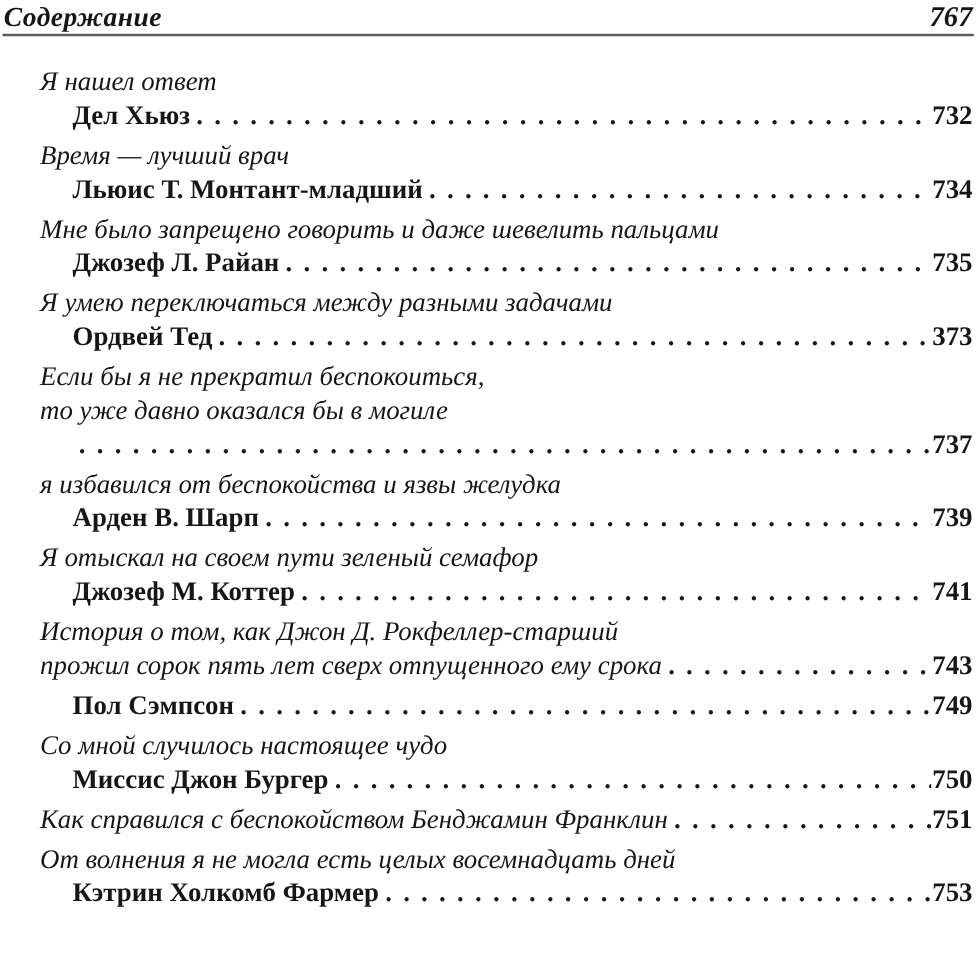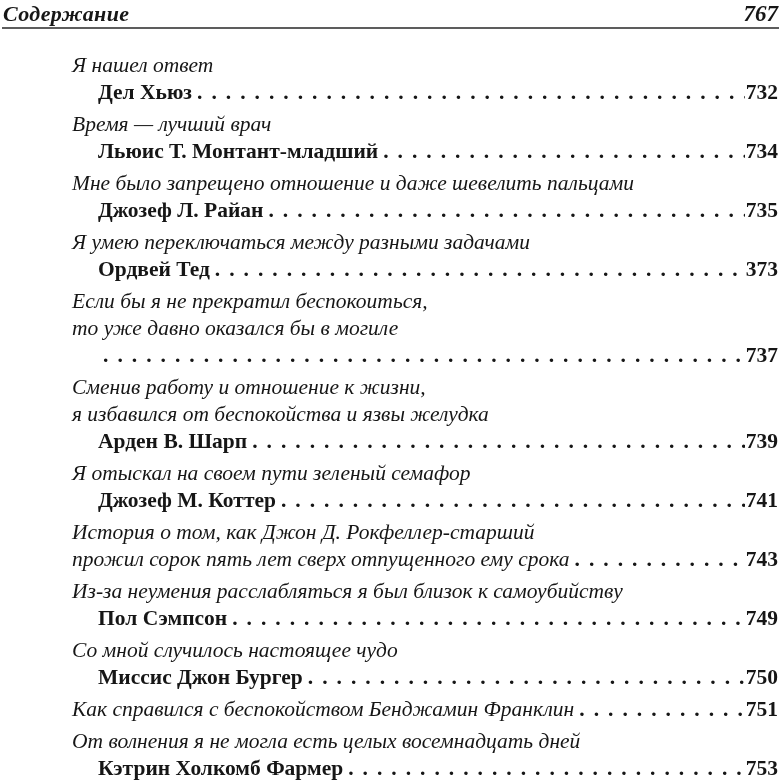--- a/index.html
+++ b/index.html
@@ -10,21 +10,21 @@
     font-family: "Liberation Serif", serif;
     overflow: hidden;
   }
   .page { width: 781px; height: 783px; padding: 2px 2px 0 2px; }
 
   .hdr { display: flex; justify-content: space-between; align-items: baseline; padding: 0 1px; }
   .hdr-title { font-style: italic; font-weight: 700; font-size: 22px; line-height: 23px; letter-spacing: 0.4px; }
   .hdr-num   { font-style: italic; font-weight: 700; font-size: 23px; line-height: 23px; margin-left: 39px; }
   .rule { border-top: 2px solid #5d5d5d; margin-top: 2px; }
 
-  .toc { margin: 23px 0 0 70px; padding-right: 1px; }
+  .toc { margin: 23px 0 0 30px; padding-right: 1px; }
   .entry { margin-bottom: 5px; }
   .line { font-size: 21.5px; line-height: 27px; }
   .row { display: flex; align-items: baseline; }
   .line .text { white-space: nowrap; }
   .line.title .text { font-style: italic; font-weight: 400; }
   .line.author { padding-left: 26px; align-items: center; }
   .line.author .text { font-weight: 700; }
   .leader {
     flex: 1 1 auto; overflow: hidden; white-space: nowrap;
     font-style: normal; font-weight: 700;
@@ -52,21 +52,21 @@
       </div>
       <div class="entry">
         <div class="line title"><span class="text">Время — лучший врач</span></div>
         <div class="line author row">
           <span class="text">Льюис Т. Монтант-младший</span>
           <span class="leader">........................................................................................................................</span>
           <span class="pagenum">734</span>
         </div>
       </div>
       <div class="entry">
-        <div class="line title"><span class="text">Мне было запрещено отношение и даже шевелить пальцами</span></div>
+        <div class="line title"><span class="text">Мне было запрещено говорить и даже шевелить пальцами</span></div>
         <div class="line author row">
           <span class="text">Джозеф Л. Райан</span>
           <span class="leader">........................................................................................................................</span>
           <span class="pagenum">735</span>
         </div>
       </div>
       <div class="entry">
         <div class="line title"><span class="text">Я умею переключаться между разными задачами</span></div>
         <div class="line author row">
           <span class="text">Ордвей Тед</span>
@@ -76,21 +76,20 @@
       </div>
       <div class="entry">
         <div class="line title"><span class="text">Если бы я не прекратил беспокоиться,</span></div>
         <div class="line title"><span class="text">то уже давно оказался бы в могиле</span></div>
         <div class="line author row">
           <span class="leader">........................................................................................................................</span>
           <span class="pagenum">737</span>
         </div>
       </div>
       <div class="entry">
-        <div class="line title"><span class="text">Сменив работу и отношение к жизни,</span></div>
         <div class="line title"><span class="text">я избавился от беспокойства и язвы желудка</span></div>
         <div class="line author row">
           <span class="text">Арден В. Шарп</span>
           <span class="leader">........................................................................................................................</span>
           <span class="pagenum">739</span>
         </div>
       </div>
       <div class="entry">
         <div class="line title"><span class="text">Я отыскал на своем пути зеленый семафор</span></div>
         <div class="line author row">
@@ -101,21 +100,20 @@
       </div>
       <div class="entry">
         <div class="line title"><span class="text">История о том, как Джон Д. Рокфеллер-старший</span></div>
         <div class="line title row">
           <span class="text">прожил сорок пять лет сверх отпущенного ему срока</span>
           <span class="leader">........................................................................................................................</span>
           <span class="pagenum">743</span>
         </div>
       </div>
       <div class="entry">
-        <div class="line title"><span class="text">Из-за неумения расслабляться я был близок к самоубийству</span></div>
         <div class="line author row">
           <span class="text">Пол Сэмпсон</span>
           <span class="leader">........................................................................................................................</span>
           <span class="pagenum">749</span>
         </div>
       </div>
       <div class="entry">
         <div class="line title"><span class="text">Со мной случилось настоящее чудо</span></div>
         <div class="line author row">
           <span class="text">Миссис Джон Бургер</span>

